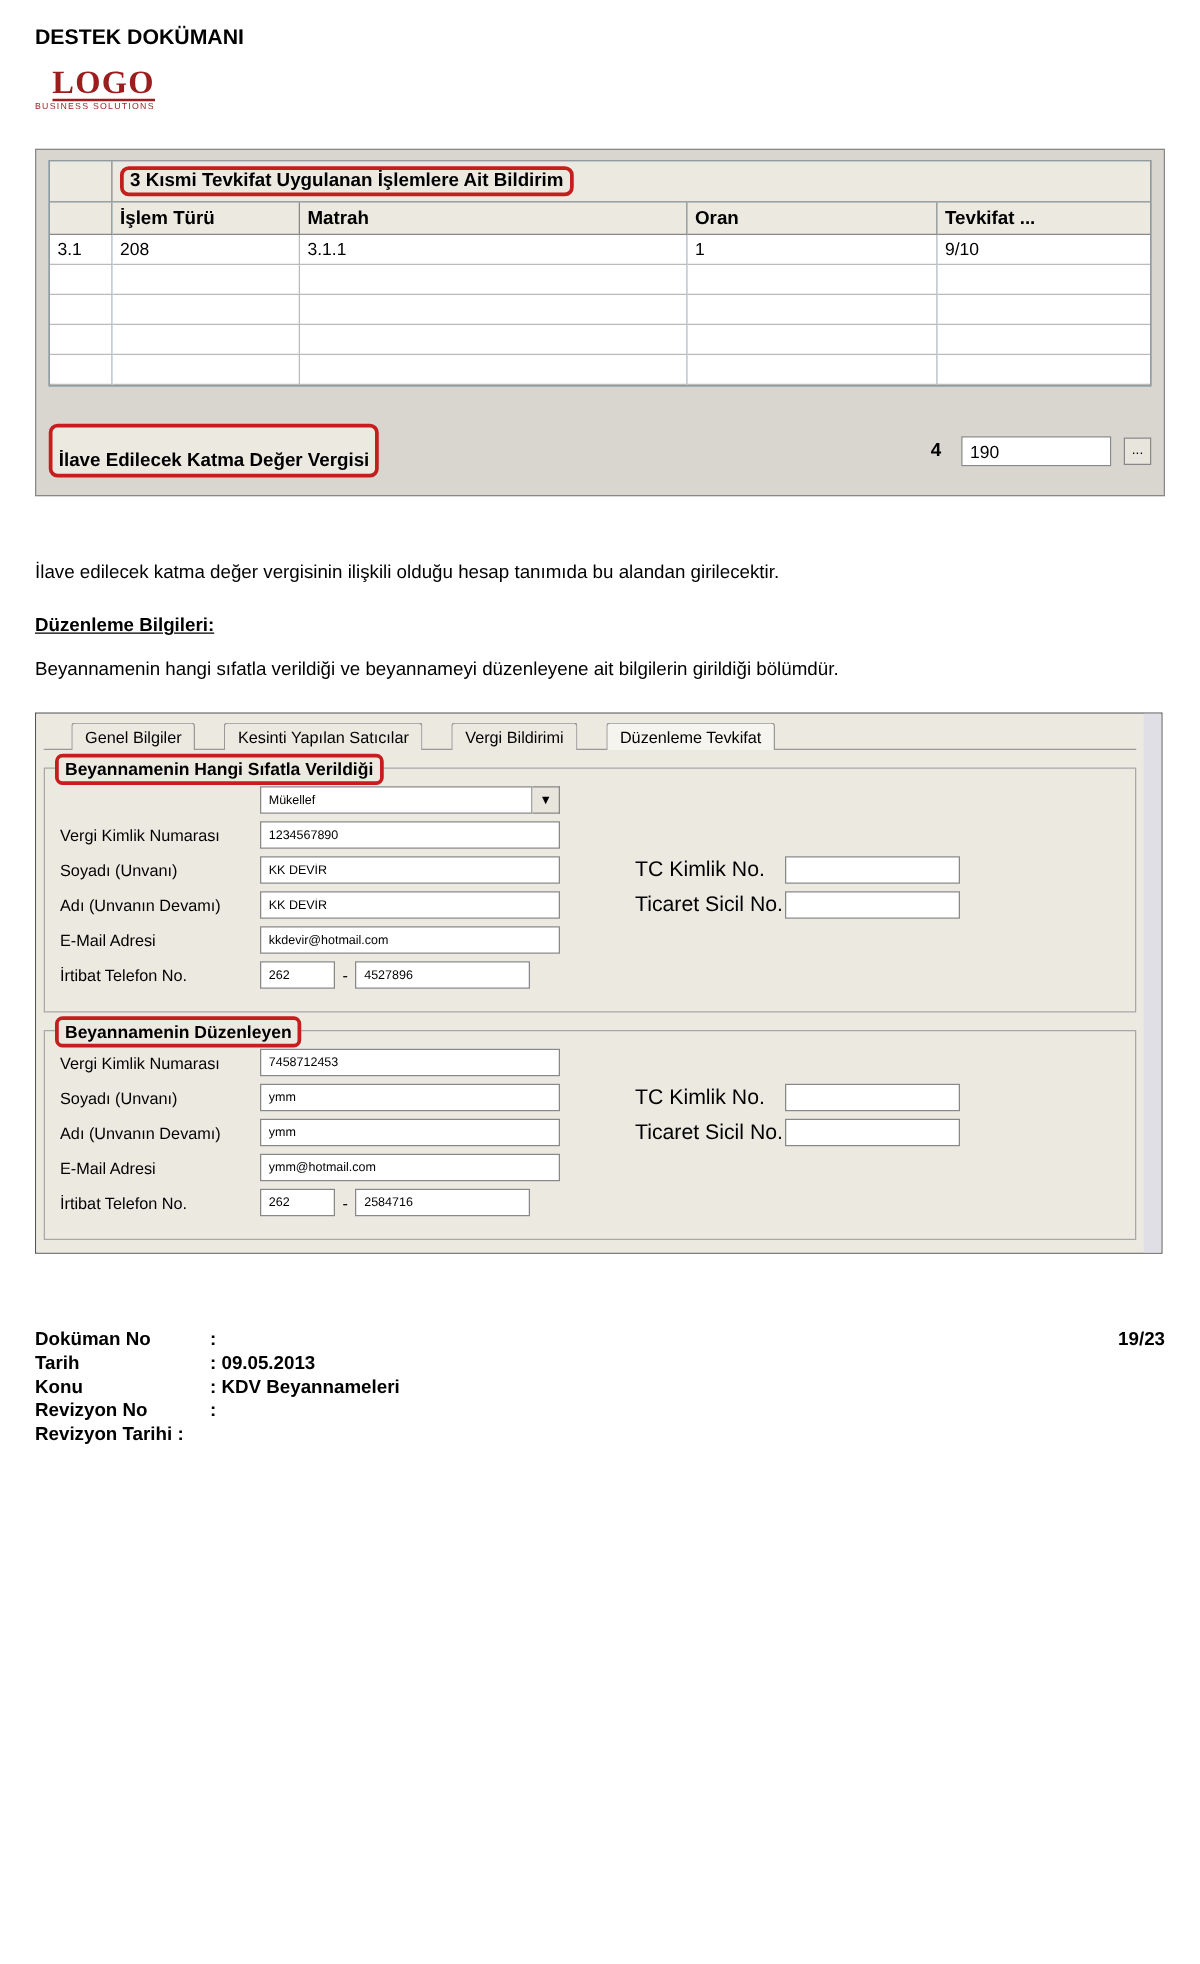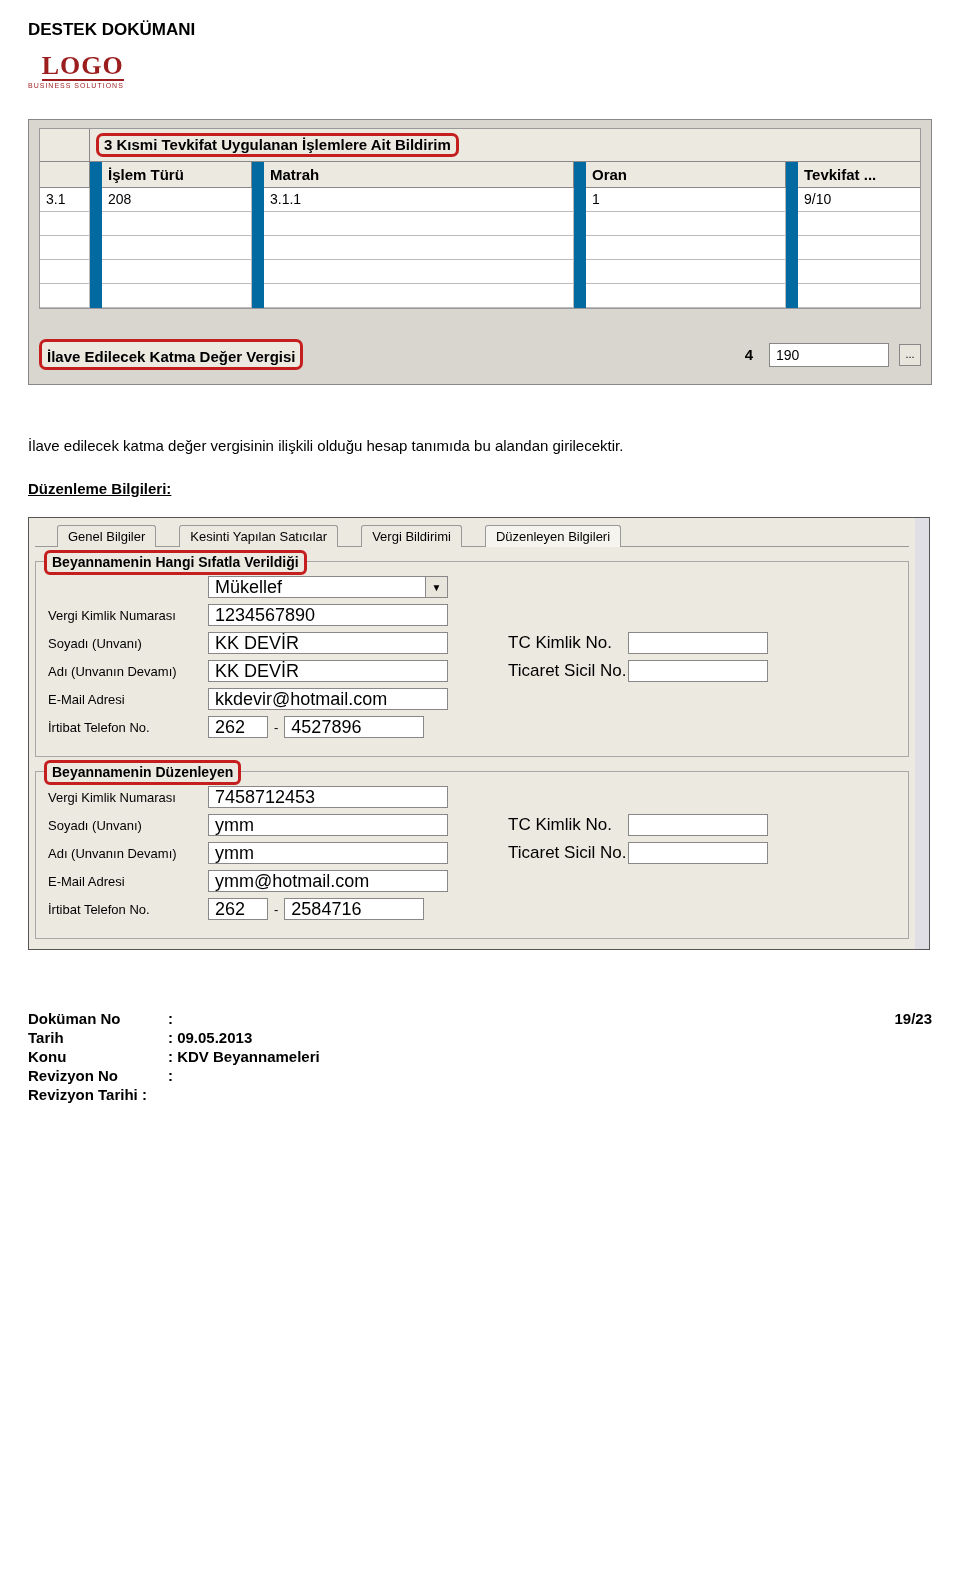--- a/index.html
+++ b/index.html
@@ -78,21 +78,20 @@
     border-radius: 7px;
     display: inline-block;
     padding: 0px 5px 1px 5px;
     background: #ece9e1;
     font-weight: bold;
     font-size: 15px;
   }
   .t1-head, .t1-row {
     display: grid;
     grid-template-columns: 50px 150px 310px 200px 1fr;
-    gap: 12px;
   }
   .t1-head > div {
     background: #ece9e1;
     border-right: 1px solid #888;
     border-bottom: 1px solid #888;
     padding: 4px 6px;
     font-weight: bold;
     font-size: 15px;
   }
   .t1-head > div:last-child { border-right: none; }
@@ -107,21 +106,21 @@
   .t1-row > div:last-child { border-right: none; }
   .ilave-row {
     display: flex;
     align-items: center;
     margin-top: 30px;
     gap: 10px;
   }
   .ilave-label {
     border: 3px solid #c41e1e;
     border-radius: 7px;
-    padding: 6px 5px 2px 5px;
+    padding: 18px 5px 2px 5px;
     font-weight: bold;
     font-size: 15px;
     background: #ece9e1;
   }
   .ilave-spacer { flex: 1; }
   .ilave-num { font-weight: bold; font-size: 15px; margin-right: 6px; }
   .ilave-input {
     width: 120px;
     height: 24px;
     border: 1px solid #888;
@@ -236,21 +235,21 @@
   }
   .fl {
     width: 160px;
     font-size: 13px;
   }
   .tbox {
     border: 1px solid #888;
     background: #fff;
     height: 22px;
     padding: 2px 6px;
-    font-size: 18px;
+    font-size: 10px;
     font-family: inherit;
   }
   .w240 { width: 240px; }
   .w80 { width: 60px; }
   .w140 { width: 140px; }
   .dd {
     display: inline-flex;
     align-items: stretch;
   }
   .dd .tbox { width: 218px; }
@@ -361,28 +360,29 @@
       <span class="ilave-num">4</span>
       <input class="ilave-input" type="text" value="190" style="">
       <span class="ellips-btn">...</span>
     </div>
   </div>
 
   <p class="para">İlave edilecek katma değer vergisinin ilişkili olduğu hesap tanımıda bu alandan girilecektir.</p>
 
   <p class="section-heading">Düzenleme Bilgileri:</p>
 
+  <p class="para">Beyannamenin hangi sıfatla verildiği ve beyannameyi düzenleyene ait bilgilerin girildiği bölümdür.</p>
 
   <div class="win">
     <div class="win-body">
       <div class="tabs">
         <div class="tab">Genel Bilgiler</div>
         <div class="tab">Kesinti Yapılan Satıcılar</div>
         <div class="tab">Vergi Bildirimi</div>
-        <div class="tab active">Düzenleyen Bilgileri</div>
+        <div class="tab active">Düzenleme Tevkifat</div>
       </div>
 
       <div class="fieldset">
         <div class="legend"><span class="circled2">Beyannamenin Hangi Sıfatla Verildiği</span></div>
 
         <div class="form-row">
           <span class="fl"></span>
           <span class="dd">
             <input class="tbox" type="text" value="Mükellef" style="">
             <span class="dd-btn">▼</span>

